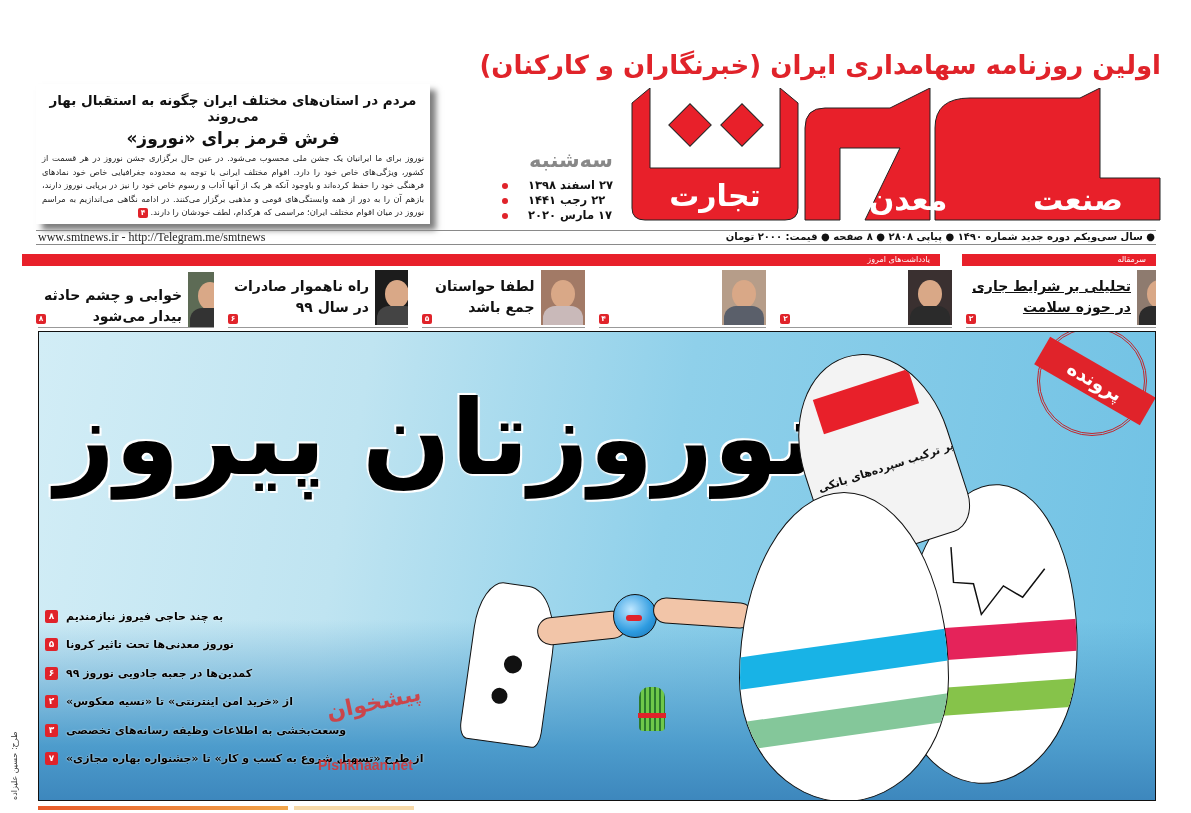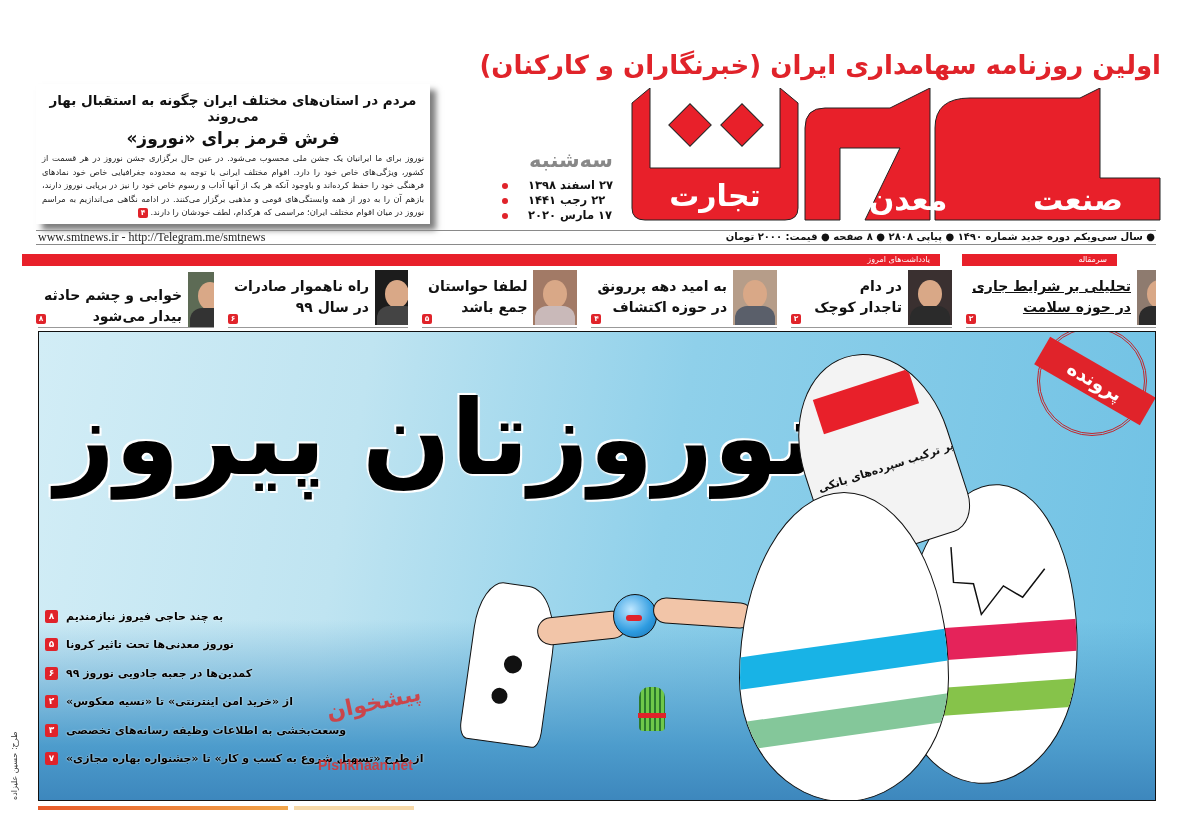--- a/index.html
+++ b/index.html
@@ -24,21 +24,21 @@
   .page-badge { display: inline-block; width: 10px; height: 10px; background: #e0232a; color: #fff; font-size: 7.5px; font-weight: bold; line-height: 10px; text-align: center; border-radius: 2px; }
 
   
   .rule-top { left: 36px; top: 230px; width: 1120px; height: 1px; background: #8a8a8a; }
   .url-line { left: 38px; top: 230px; font-family: "Liberation Serif", serif; font-size: 12px; color: #222; white-space: nowrap; }
   .issue-line { right: 36px; top: 231px; font-size: 10px; font-weight: bold; white-space: nowrap; }
   .rule-bottom { left: 36px; top: 244px; width: 1120px; height: 1px; background: #8a8a8a; }
 
   
   .bar { top: 254px; height: 12px; background: #e8202a; color: #fff; font-size: 8px; line-height: 12px; padding-right: 10px; text-align: right; }
-  .bar-editorial { left: 962px; width: 155px; }
+  .bar-editorial { left: 962px; width: 194px; }
   .bar-notes { left: 22px; width: 918px; }
 
   
   .cols { left: 38px; top: 268px; width: 1118px; height: 60px; display: flex; flex-direction: row-reverse; }
   .col { position: relative; height: 60px; display: flex; flex-direction: row-reverse; align-items: flex-start; border-bottom: 1px solid #999; margin-left: 14px; }
   .col .photo { width: 44px; height: 55px; margin-top: 2px; background: #8e7b6f; position: relative; overflow: hidden; }
   .col .photo .face { position: absolute; left: 10px; top: 10px; width: 24px; height: 28px; border-radius: 50%; background: #d9a887; }
   .col .photo .body { position: absolute; left: 2px; top: 36px; width: 40px; height: 22px; border-radius: 12px 12px 0 0; background: #2b2b2b; }
   .col .txt { font-size: 14px; font-weight: bold; line-height: 21px; padding: 8px 6px 0 6px; text-align: right; white-space: nowrap; }
   .col .num { position: absolute; left: 0; bottom: 3px; }
@@ -148,34 +148,26 @@
         <div>تحلیلی بر شرایط جاری</div>
         <div>در حوزه سلامت</div>
       </div>
     <span class="page-badge num">۲</span>
   </div>
   <div class="col" style="width:190px;">
     <div class="photo" style="background:#3a3030;">
         <div class="face"></div>
         <div class="body"></div>
       </div>
-    <div class="txt rtl">
-        <div>در دام</div>
-        <div>تاجدار کوچک</div>
-      </div>
     <span class="page-badge num">۲</span>
   </div>
   <div class="col" style="width:186px;">
     <div class="photo" style="background:#b69d89;">
         <div class="face"></div>
         <div class="body" style="background:#5a5f6a;"></div>
-      </div>
-    <div class="txt rtl">
-        <div>به امید دهه پررونق</div>
-        <div>در حوزه اکتشاف</div>
       </div>
     <span class="page-badge num">۴</span>
   </div>
   <div class="col" style="width:180px;">
     <div class="photo" style="background:#a27a66;">
         <div class="face"></div>
         <div class="body" style="background:#c9b9b9;"></div>
       </div>
     <div class="txt rtl">
         <div>لطفا حواستان</div>

